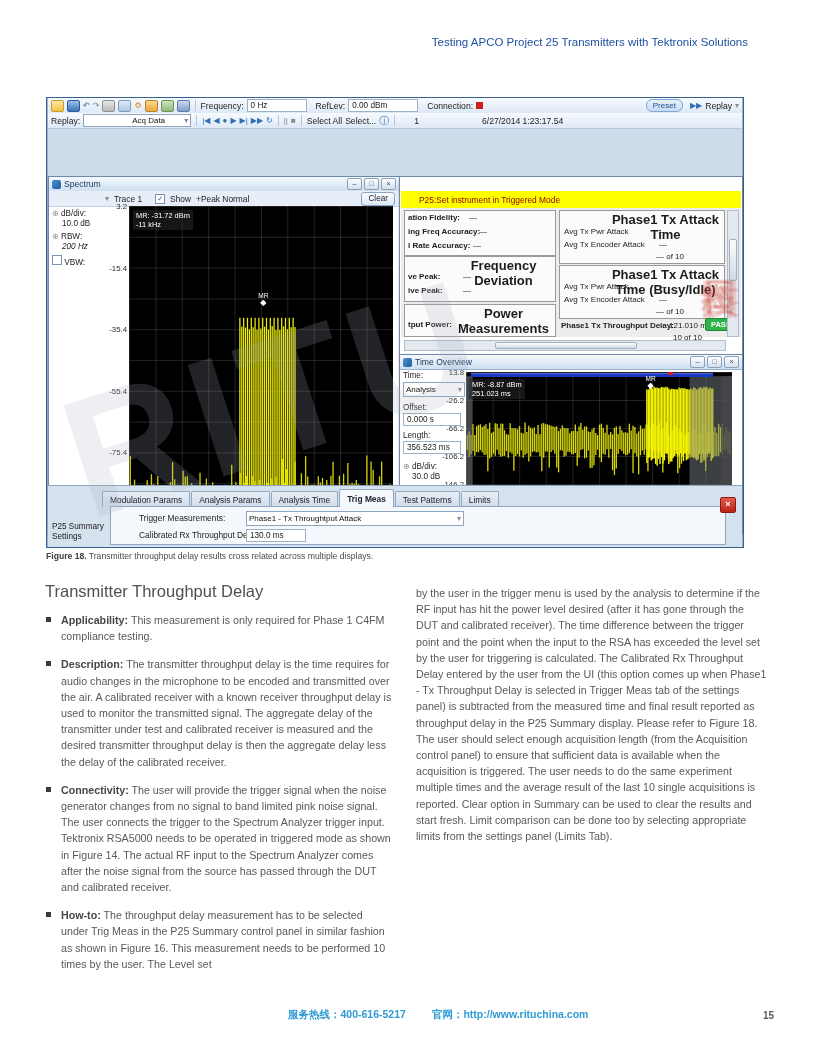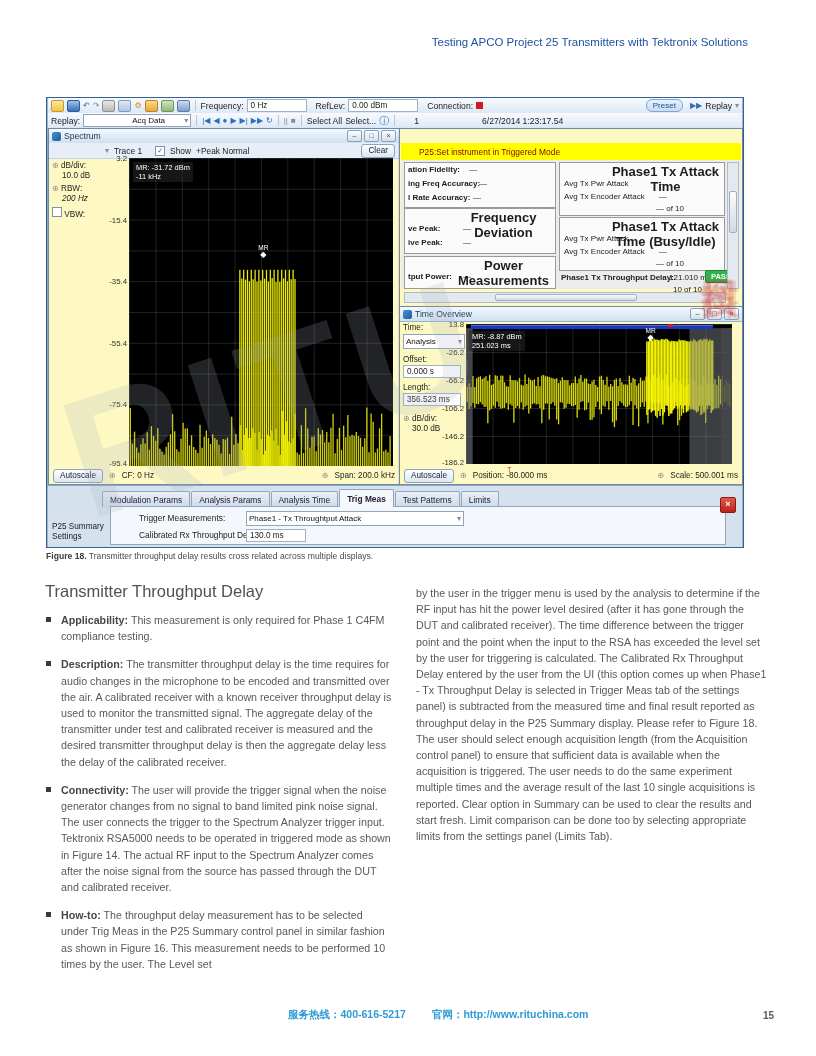--- a/index.html
+++ b/index.html
@@ -24,21 +24,21 @@
   .tbar{position:absolute;left:1px;right:1px;display:flex;align-items:center;gap:3px;background:linear-gradient(#f7fafd,#dde9f6);border-bottom:1px solid #b6c9de;padding:0 3px;font-size:8.6px;}
   .tb1{top:0;height:15px;}
   .tb2{top:15px;height:15px;}
   .ticon{width:11px;height:10px;border-radius:2px;display:inline-block;}
   .glyph{color:#2f6fb8;font-size:8px;line-height:10px;}
   .gray{color:#8a8a8a;}
   .vsep{width:1px;height:11px;background:#b4c6da;margin:0 2px;}
   .tbox{background:#fff;border:1px solid #9db1c8;height:11px;display:flex;align-items:center;padding:0 3px;font-size:8.2px;}
   .pill{background:linear-gradient(#e8f1fb,#c8dcf3);border:1px solid #7fa7d6;border-radius:6px;color:#1d4e8f;font-size:8px;padding:0 6px;height:11px;display:flex;align-items:center;}
   
-  .panel{position:absolute;background:#fef9c3;border:1px solid #7089a8;box-shadow:0 1px 2px rgba(0,0,0,.25);}
+  .panel{position:absolute;background:#ffffff;border:1px solid #7089a8;box-shadow:0 1px 2px rgba(0,0,0,.25);margin-top:48px;}
   .ptitle{position:absolute;left:0;right:0;top:0;height:14px;background:linear-gradient(#f4f9fd,#cfe0f1);border-bottom:1px solid #9ab1cc;display:flex;align-items:center;gap:3px;padding:0 3px;font-size:8.6px;color:#16365c;}
   .appico{width:9px;height:9px;background:linear-gradient(135deg,#4f8fd0,#1d5ca0);border-radius:2px;}
   .wbtns{margin-left:auto;display:flex;gap:2px;}
   .wbtn{width:13px;height:10px;border:1px solid #8aa0ba;border-radius:2px;background:linear-gradient(#fefefe,#d4e0ee);font-size:7px;line-height:9px;text-align:center;color:#445;}
   .wbtn.close{background:linear-gradient(#e77,#c22);color:#fff;border-color:#922;}
   .plot{position:absolute;background:#000;background-image:linear-gradient(to right,rgba(255,255,255,.13) 1px,transparent 1px),linear-gradient(to bottom,rgba(255,255,255,.13) 1px,transparent 1px);background-size:10% 10%;}
   .ytick{position:absolute;font-size:7.8px;color:#2e2e2e;text-align:right;width:30px;}
   .sideLbl{font-size:8.2px;color:#222;}
   .btn{border:1px solid #8aa4c4;background:linear-gradient(#fefefe,#dbe7f4);border-radius:3px;font-size:8.2px;padding:0 6px;height:12px;display:inline-flex;align-items:center;color:#223;}
   .mreadout{position:absolute;color:#fff;font-size:7.4px;line-height:9px;background:rgba(40,40,40,.55);padding:1px 3px;z-index:5;}

